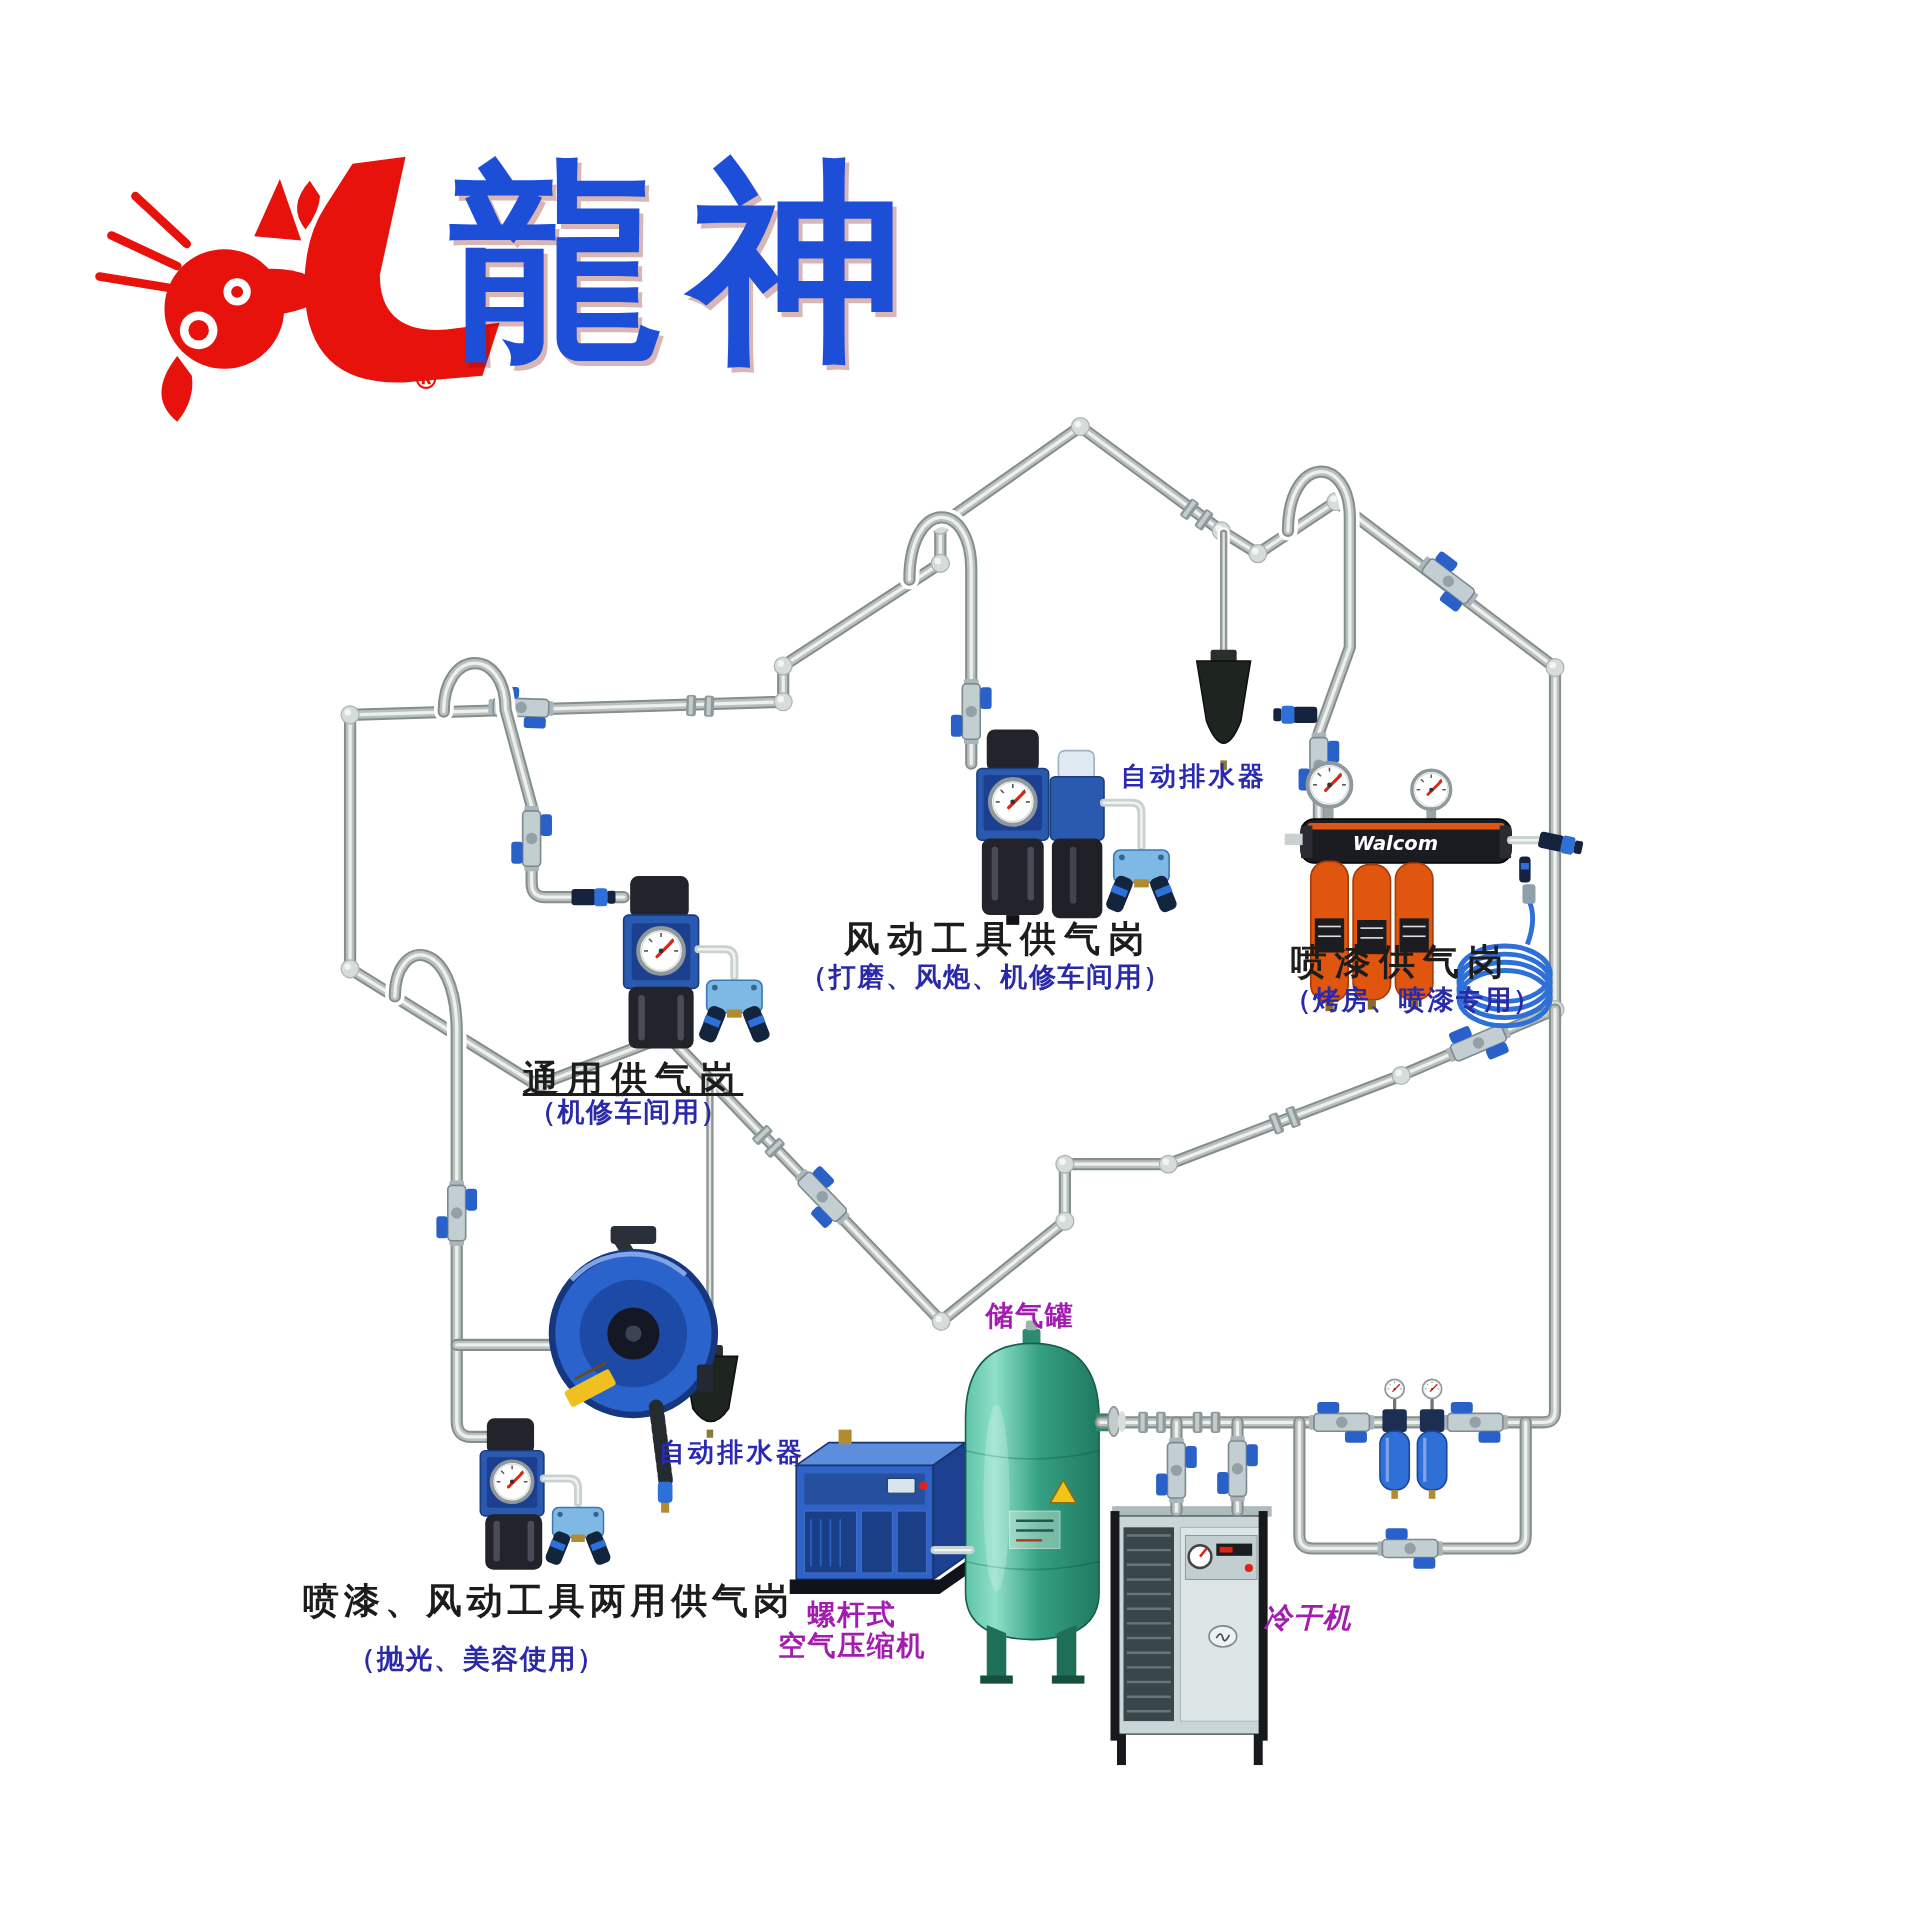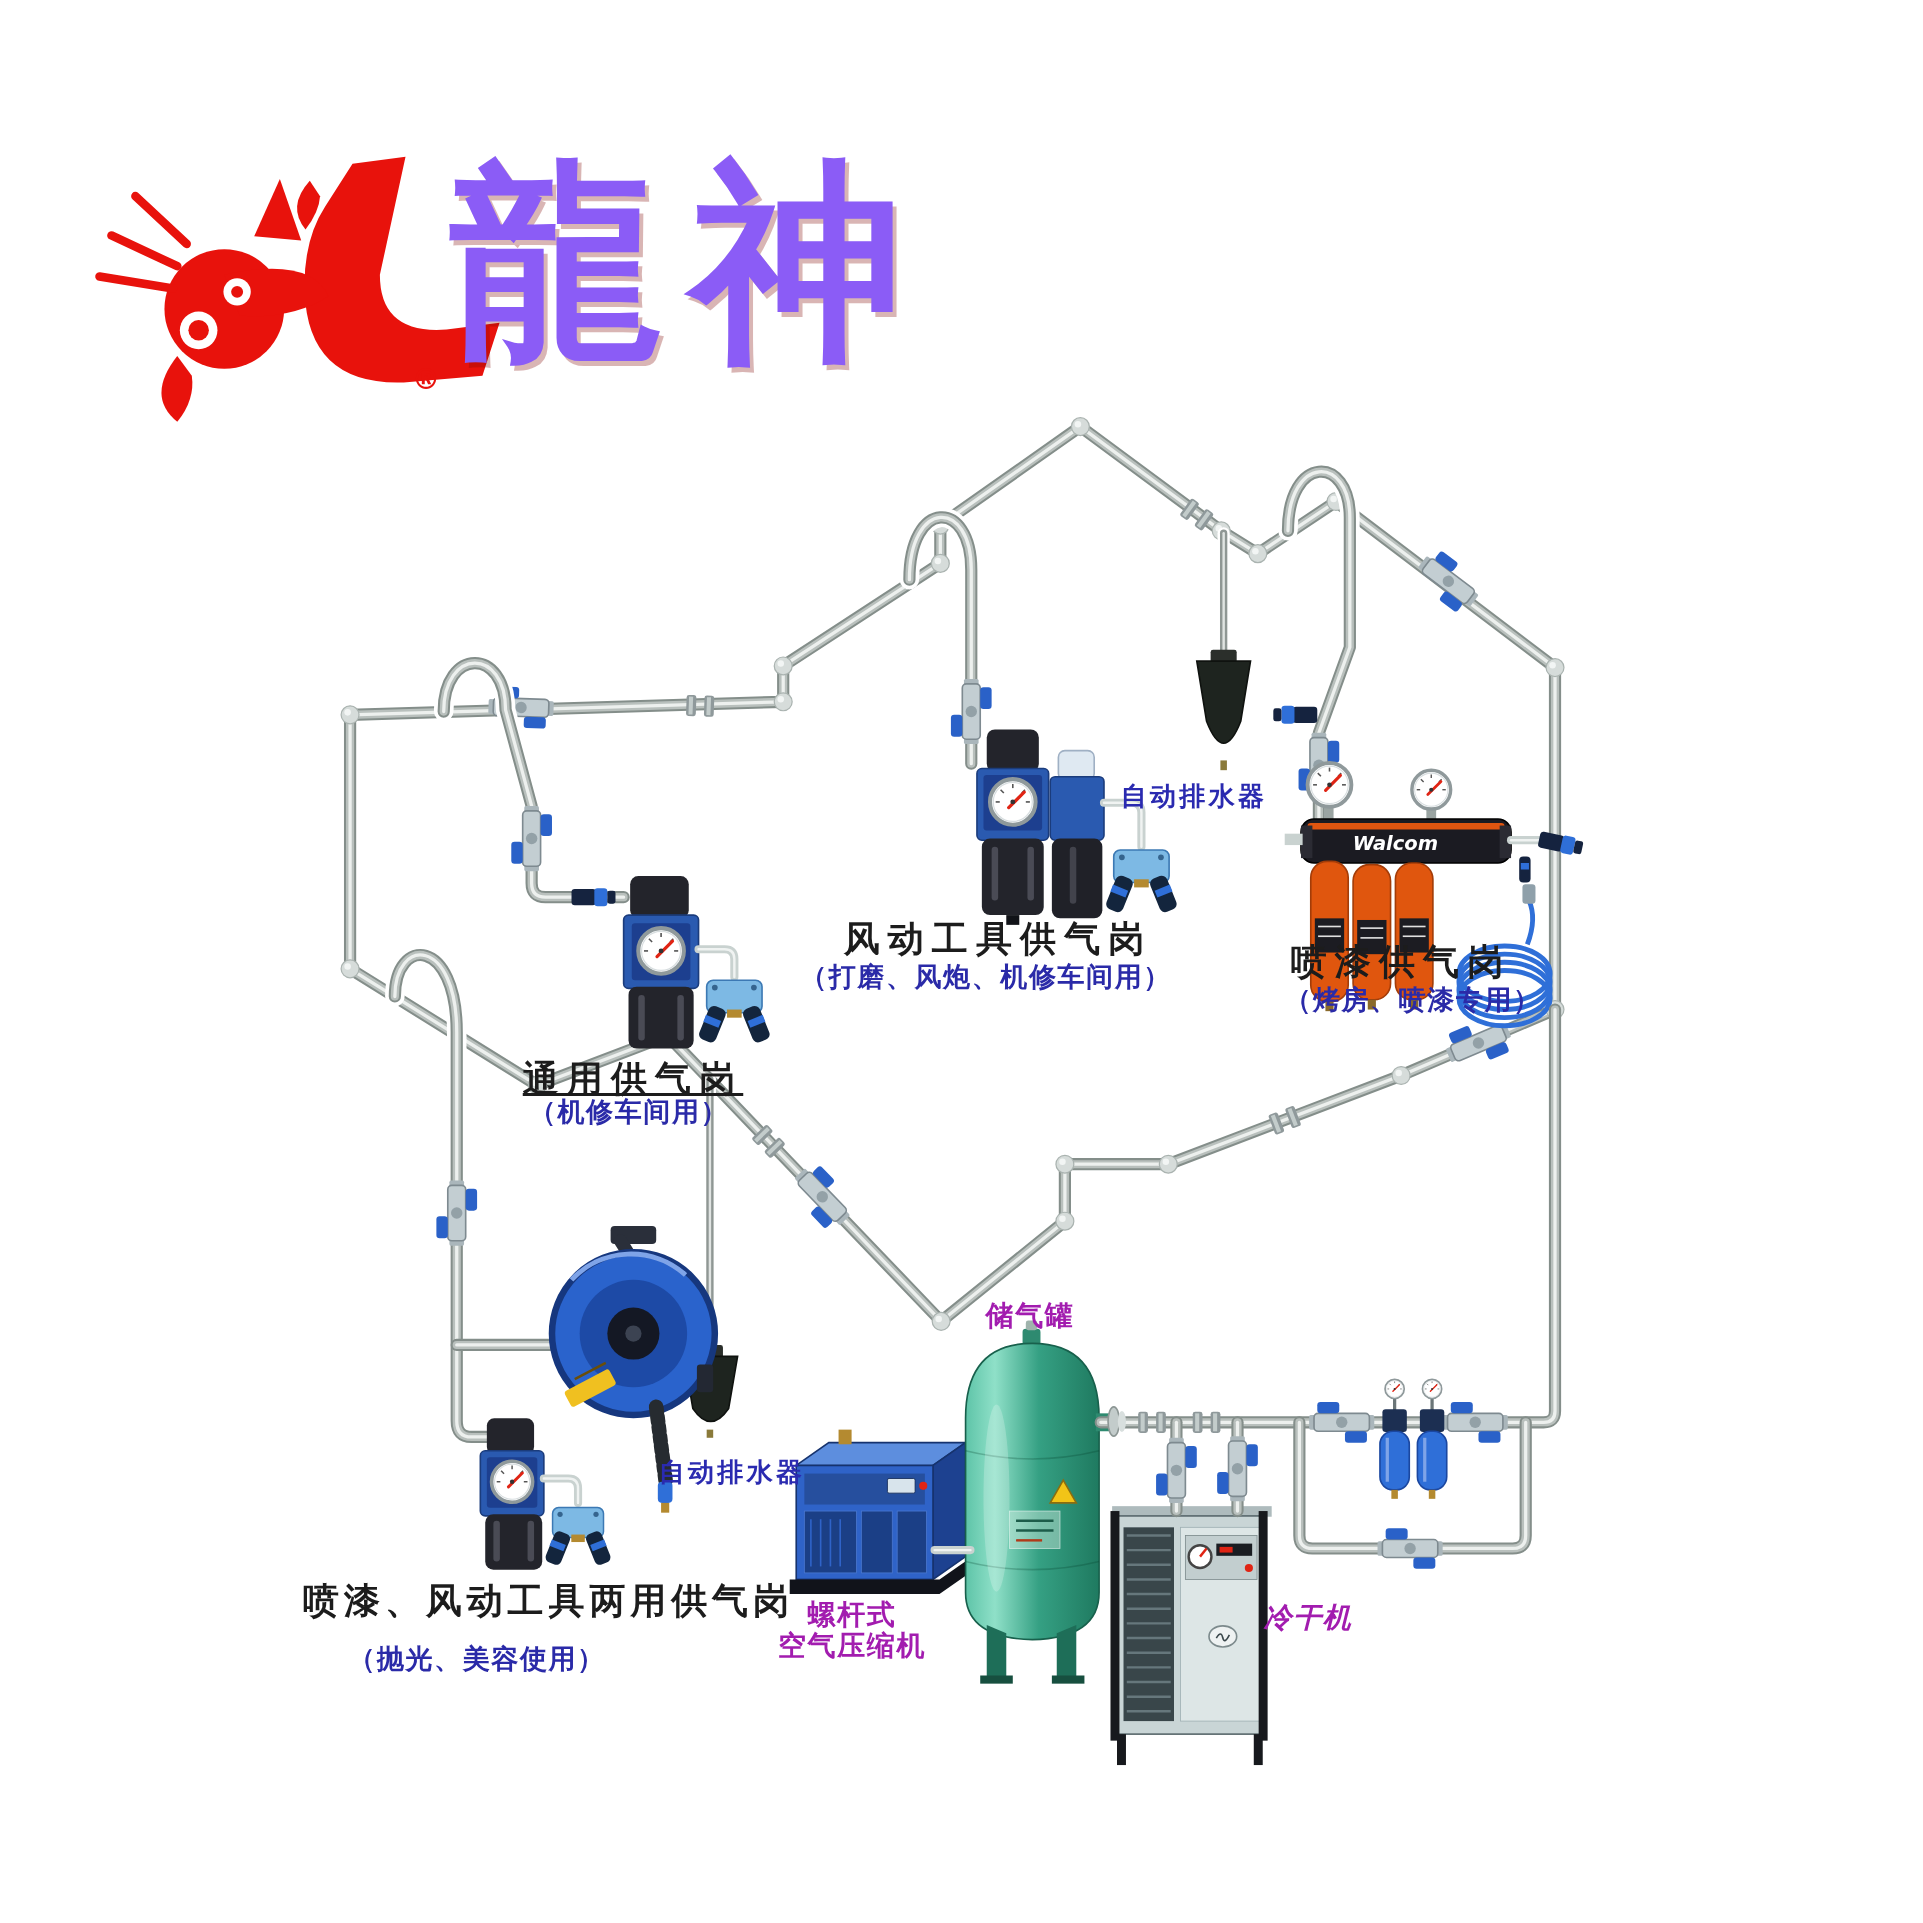--- a/index.html
+++ b/index.html
@@ -13,23 +13,23 @@
   .pc{fill:none;stroke:#ffffff;stroke-width:24;stroke-linejoin:round;stroke-linecap:round}
   .t1{fill:none;stroke:#8f9794;stroke-width:9;stroke-linecap:round}
   .t2{fill:none;stroke:#e0e4e2;stroke-width:3;stroke-linecap:round}
   .tc{fill:none;stroke:#ffffff;stroke-width:15;stroke-linecap:round}
   .chrome{fill:none;stroke:#c9d2d0;stroke-width:10;stroke-linecap:round}
   .chromehi{fill:none;stroke:#f0f3f2;stroke-width:3;stroke-linecap:round}
   
   .lbl{position:absolute;white-space:nowrap;transform:translateX(-50%);}
   .title{font-size:36px;font-weight:700;color:#1c1c1c;letter-spacing:8.1px;}
   .sub{font-size:27px;font-weight:600;color:#2a2aa8;letter-spacing:1.6px;}
-  .bluelab{font-size:26px;font-weight:600;color:#2a2ab0;letter-spacing:3.3px;margin-top:20px;}
+  .bluelab{font-size:26px;font-weight:600;color:#2a2ab0;letter-spacing:3.3px;}
   .equip{font-size:28px;font-weight:700;color:#a21caf;letter-spacing:1.6px;text-align:center;line-height:1.12;}
-  .logo-text{position:absolute;left:449px;top:122px;font-size:213px;font-weight:900;color:#8b5cf6;letter-spacing:29px;text-shadow:4.1px 4.9px 0 rgba(130,10,6,0.30);}
+  .logo-text{position:absolute;left:449px;top:122px;font-size:213px;font-weight:900;color:#1d4ed8;letter-spacing:29px;text-shadow:4.1px 4.9px 0 rgba(130,10,6,0.30);}
   .logo-reg{position:absolute;left:412px;top:363px;font-size:28px;font-weight:700;color:#e8120c;}
 </style>
 </head>
 <body>
 
 <div class="stage">
 
 <svg width="1923" height="1923" viewBox="0 0 2362 2362">
   <defs>
     <linearGradient id="tg" x1="0" y1="0" x2="1" y2="0">

